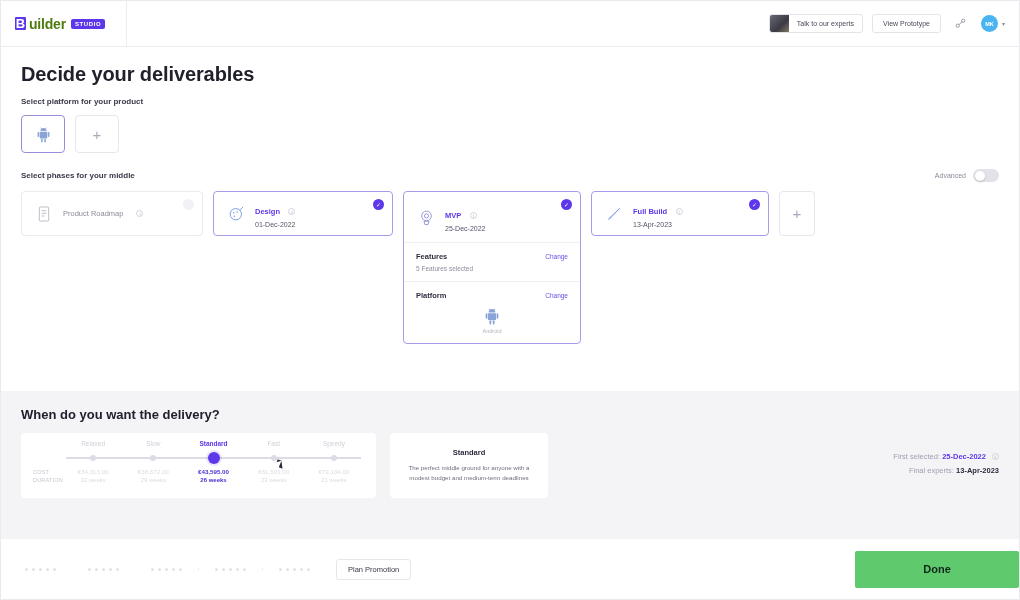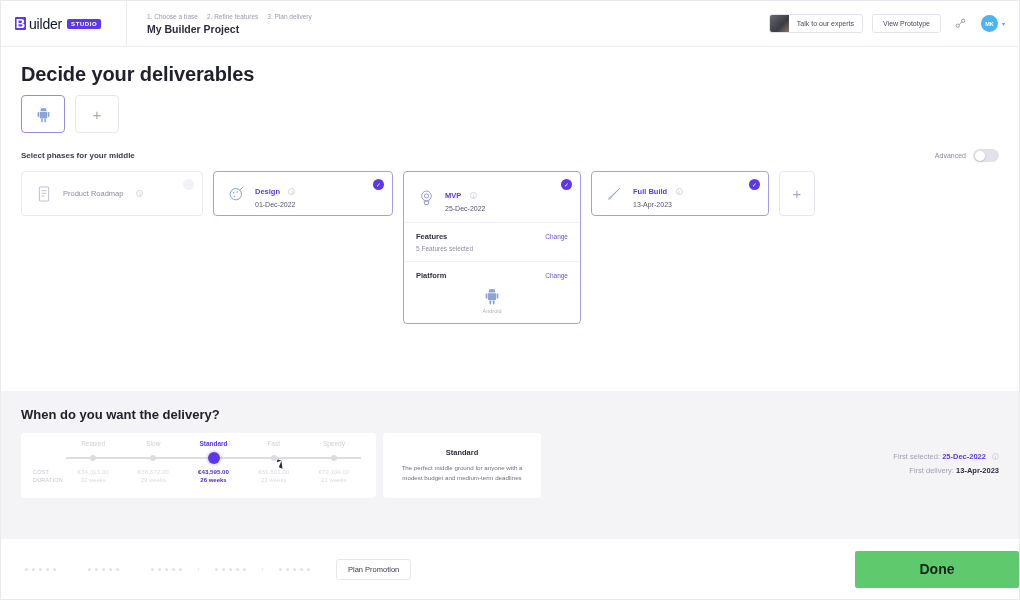--- a/index.html
+++ b/index.html
@@ -33,21 +33,21 @@
     display: flex; align-items: center; gap: 5px;
   }
   .logo-b {
     display: inline-block;
     background: #5d37ea; color: #fff;
     font-weight: 700; font-size: 13px;
     width: 11px; height: 13px; line-height: 13px; text-align: center;
     border-radius: 1px;
   }
   .logo-text {
-    font-size: 14px; font-weight: 400; color: #0f172a;
+    font-size: 14px; font-weight: 700; color: #4d7c0f;
     letter-spacing: -0.2px; margin-left: -2px;
   }
   .logo-badge {
     background: #5d37ea; color: #fff;
     font-size: 6px; font-weight: 700; letter-spacing: 0.6px;
     padding: 2px 4px; border-radius: 2px;
   }
   .crumbs { padding-left: 20px; }
   .crumb-steps { display: flex; gap: 9px; }
   .crumb-step { font-size: 6.5px; color: #9a9aac; }
@@ -173,21 +173,21 @@
     display: flex; align-items: center; justify-content: center;
     background: #fff; cursor: pointer;
   }
 
   
   .delivery {
     position: absolute; left: 0; right: 0; top: 390px; bottom: 60px;
     background: #f4f4f7; padding: 16px 20px 0 20px;
   }
   .h2 { font-size: 13px; font-weight: 700; color: #21212e; }
-  .delivery-body { display: flex; align-items: stretch; margin-top: 11px; gap: 7px; }
+  .delivery-body { display: flex; align-items: stretch; margin-top: 11px; gap: 14px; }
   .slider-card {
     background: #fff; border-radius: 4px; width: 355px; height: 65px;
     padding: 7px 12px 6px 12px; position: relative;
   }
   .slider-labels { display: flex; margin-left: 30px; }
   .slider-labels > div {
     flex: 1; text-align: center; font-size: 6.5px; color: #cfcfd8;
   }
   .slider-labels > div.sel { color: #5d37ea; font-weight: 700; }
   .track-wrap { position: relative; margin: 6px 0 5px 30px; height: 10px; }
@@ -247,46 +247,38 @@
   .dot-group.bordered { border-left: 1px solid #ececf1; }
   .dot { width: 3px; height: 3px; border-radius: 50%; background: #e2e2e9; }
   .promo-btn {
     border: 1px solid #e6e6ed; border-radius: 3px; background: #fff;
     font-size: 7.5px; color: #3a3a4a; padding: 5px 11px; margin-left: 10px;
     font-family: inherit; cursor: pointer;
   }
   .done-btn {
     margin-left: auto; width: 164px; height: 37px;
     background: #5fca6d; border: none; border-radius: 2px;
-    color: #11261a; font-size: 14px; font-weight: 700;
+    color: #11261a; font-size: 11px; font-weight: 700;
     font-family: inherit; cursor: pointer;
   }
 </style>
 </head>
 <body>
 
 <div class="page">
 
   <div class="header">
     <div class="logo-wrap">
       <div class="logo">
         <span class="logo-b">B</span>
           <span class="logo-text">uilder</span>
         <span class="logo-badge">STUDIO</span>
       </div>
     </div>
 
-    <div class="crumbs">
-      <div class="crumb-steps">
-        <span class="crumb-step">1. Choose a base</span>
-        <span class="crumb-step">2. Refine features</span>
-        <span class="crumb-step">3. Plan delivery</span>
-      </div>
-      <div class="project-title">My Builder Project</div>
-    </div>
 
     <div class="header-right">
       <div class="experts-chip">
         <div class="experts-avatar"></div>
         <span class="experts-label">Talk to our experts</span>
       </div>
       <button class="ghost-btn">View Prototype</button>
       <span class="link-icon">
         <svg width="13" height="13" viewBox="0 0 24 24" fill="none" stroke="#8c8c9c" stroke-width="1.6">
           <circle cx="7" cy="16" r="3"></circle>
@@ -296,20 +288,21 @@
       </span>
       <div class="avatar-pill">
         <span class="avatar">MK</span>
         <span class="caret">▾</span>
       </div>
     </div>
   </div>
 
   <div class="main">
     <div class="h1">Decide your deliverables</div>
+    <div class="sublabel">Select platform for your product</div>
 
     <div class="platform-row">
       <div class="plat-tile selected">
         <svg width="15" height="17" viewBox="0 0 24 26" fill="#8aa4d8">
           <path d="M6 9h12v9a1.5 1.5 0 0 1-1.5 1.5h-9A1.5 1.5 0 0 1 6 18V9z"></path>
           <rect x="2.5" y="9" width="2.6" height="8" rx="1.3"></rect>
           <rect x="18.9" y="9" width="2.6" height="8" rx="1.3"></rect>
           <rect x="8.2" y="19.6" width="2.6" height="6" rx="1.3"></rect>
           <rect x="13.2" y="19.6" width="2.6" height="6" rx="1.3"></rect>
           <path d="M7 7.6a5 5 0 0 1 10 0z"></path>
@@ -502,21 +495,21 @@
         <div class="desc-text">The perfect middle ground for anyone with a modest budget and medium-term deadlines</div>
       </div>
 
       <div class="dates">
         <div class="date-line">
           <span>First selected:</span>
           <b>25-Dec-2022</b>
           <span class="info-dot">i</span>
         </div>
         <div class="date-line final">
-          <span>First delivery:</span>
+          <span>Final experts:</span>
           <b>13-Apr-2023</b>
         </div>
       </div>
     </div>
   </div>
 
   <div class="footer">
     <div class="dot-groups">
       <span class="dot-group">
         <i class="dot"></i>

